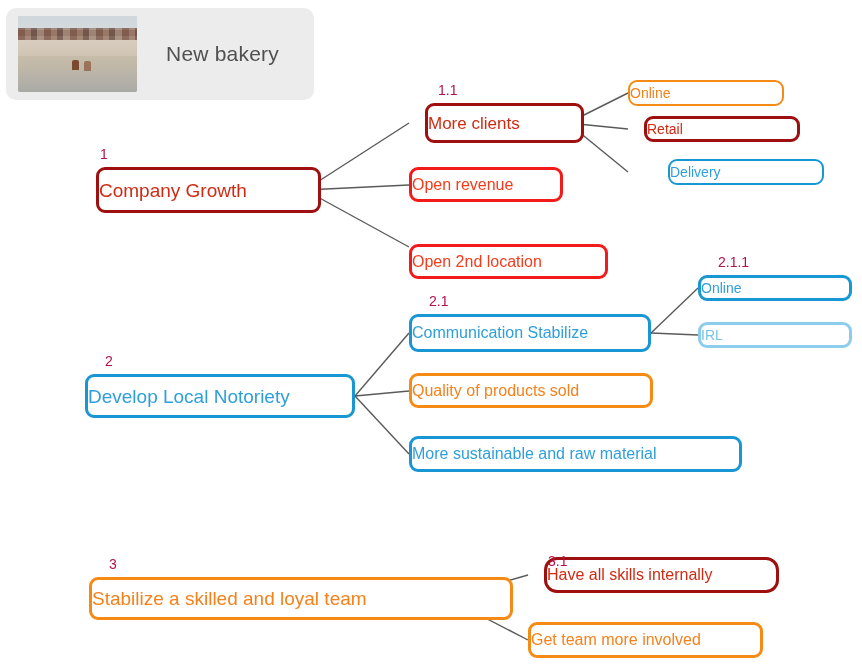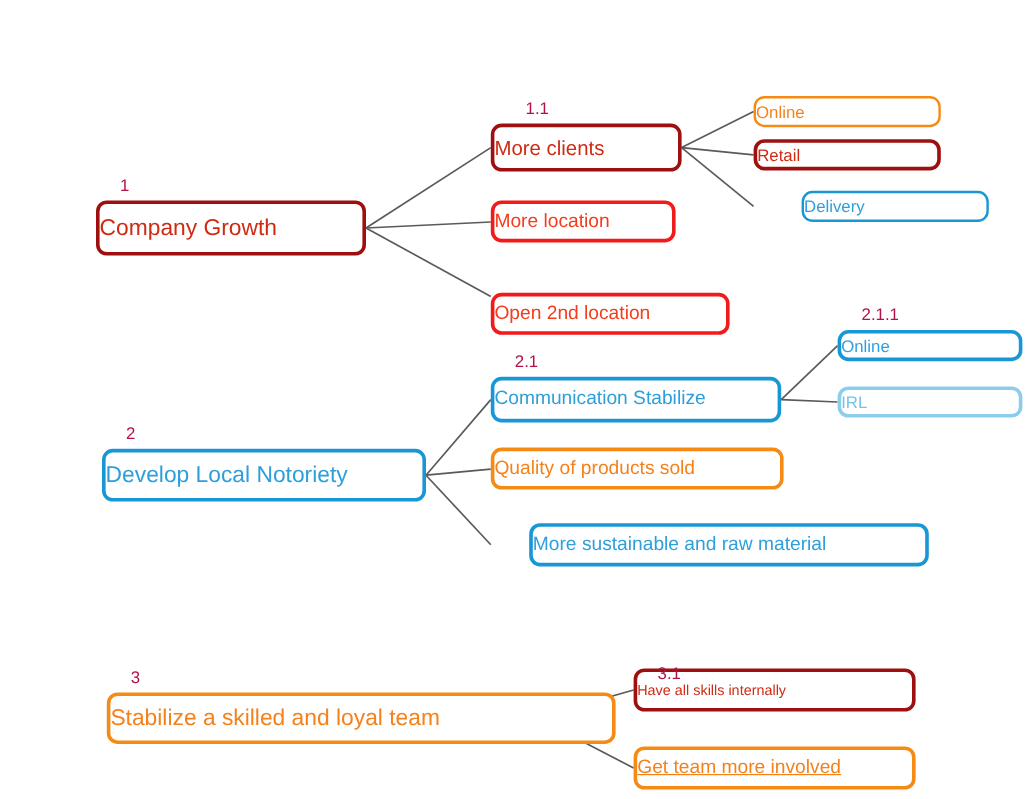--- a/index.html
+++ b/index.html
@@ -104,21 +104,21 @@
     line-height: 1;
   }
   .idx {
     position: absolute;
     color: #b3114b;
     font-size: 14px;
     line-height: 1;
   }
 
   
-  .t-darkred { border-color: #9e1010; color: #cf2b13; }
+  .t-darkred { border-color: #9e1010; color: #cf2b13; margin-left: 16px; }
   .t-red     { border-color: #f21b1b; color: #f43c1c; }
   .t-orange  { border-color: #f58b14; color: #f5811b; }
   .t-blue    { border-color: #1897d4; color: #2f9fdc; }
   .t-lightblue { border-color: #8ccdeb; color: #74c4e8; }
 </style>
 </head>
 <body>
 
 <div id="canvas">
 
@@ -131,41 +131,52 @@
       <line x1="568" y1="123" x2="628" y2="172" stroke="#5a5a5a" stroke-width="1.4"></line>
       <line x1="355" y1="396" x2="409" y2="333" stroke="#5a5a5a" stroke-width="1.4"></line>
       <line x1="355" y1="396" x2="409" y2="391" stroke="#5a5a5a" stroke-width="1.4"></line>
       <line x1="355" y1="396" x2="409" y2="454" stroke="#5a5a5a" stroke-width="1.4"></line>
       <line x1="651" y1="333" x2="698" y2="288" stroke="#5a5a5a" stroke-width="1.4"></line>
       <line x1="651" y1="333" x2="698" y2="335" stroke="#5a5a5a" stroke-width="1.4"></line>
       <line x1="447" y1="598" x2="528" y2="575" stroke="#5a5a5a" stroke-width="1.4"></line>
       <line x1="447" y1="598" x2="528" y2="640" stroke="#5a5a5a" stroke-width="1.4"></line>
     </svg>
 
+  <div class="header-card">
+    <div class="header-thumb">
+      <div class="thumb-sky"></div>
+      <div class="thumb-town"></div>
+      <div class="thumb-roofs"></div>
+      <div class="thumb-beach"></div>
+      <div class="thumb-horse h1"></div>
+      <div class="thumb-horse h2"></div>
+    </div>
+    <div class="header-title">New bakery</div>
+  </div>
 
   <div id="node-layer">
       <div class="node t-darkred" style="left: 80px; top: 167px; width: 225px; height: 46px; border-width: 3px; font-size: 19px;">
         <span>Company Growth</span>
       </div>
       <div class="idx" style="left: 100px; top: 147px;">1</div>
       <div class="node t-darkred" style="left: 409px; top: 103px; width: 159px; height: 40px; border-width: 3px; font-size: 17px;">
         <span>More clients</span>
       </div>
       <div class="idx" style="left: 438px; top: 83px;">1.1</div>
       <div class="node t-orange" style="left: 628px; top: 80px; width: 156px; height: 26px; border-width: 2px; font-size: 14px;">
         <span>Online</span>
       </div>
       <div class="node t-darkred" style="left: 628px; top: 116px; width: 156px; height: 26px; border-width: 3px; font-size: 14px;">
         <span>Retail</span>
       </div>
       <div class="node t-blue" style="left: 628px; top: 159px; width: 156px; height: 26px; border-width: 2px; font-size: 14px; margin-left: 40px;">
         <span>Delivery</span>
       </div>
       <div class="node t-red" style="left: 409px; top: 167px; width: 154px; height: 35px; border-width: 3px; font-size: 16px;">
-        <span>More location</span>
+        <span>Open revenue</span>
       </div>
       <div class="node t-red" style="left: 409px; top: 244px; width: 199px; height: 35px; border-width: 3px; font-size: 16px;">
         <span>Open 2nd location</span>
       </div>
       <div class="node t-blue" style="left: 85px; top: 374px; width: 270px; height: 44px; border-width: 3px; font-size: 19px;">
         <span>Develop Local Notoriety</span>
       </div>
       <div class="idx" style="left: 105px; top: 354px;">2</div>
       <div class="node t-blue" style="left: 409px; top: 314px; width: 242px; height: 38px; border-width: 3px; font-size: 16px;">
         <span>Communication Stabilize</span>
@@ -174,28 +185,28 @@
       <div class="node t-blue" style="left: 698px; top: 275px; width: 154px; height: 26px; border-width: 3px; font-size: 14px;">
         <span>Online</span>
       </div>
       <div class="idx" style="left: 718px; top: 255px;">2.1.1</div>
       <div class="node t-lightblue" style="left: 698px; top: 322px; width: 154px; height: 26px; border-width: 3px; font-size: 14px;">
         <span>IRL</span>
       </div>
       <div class="node t-orange" style="left: 409px; top: 373px; width: 244px; height: 35px; border-width: 3px; font-size: 16px;">
         <span>Quality of products sold</span>
       </div>
-      <div class="node t-blue" style="left: 409px; top: 436px; width: 333px; height: 36px; border-width: 3px; font-size: 16px; margin-left: 32px;">
+      <div class="node t-blue" style="left: 409px; top: 436px; width: 333px; height: 36px; border-width: 3px; font-size: 16px;">
         <span>More sustainable and raw material</span>
       </div>
       <div class="node t-orange" style="left: 89px; top: 577px; width: 424px; height: 43px; border-width: 3px; font-size: 19px;">
         <span>Stabilize a skilled and loyal team</span>
       </div>
       <div class="idx" style="left: 109px; top: 557px;">3</div>
-      <div class="node t-darkred" style="left: 528px; top: 557px; width: 235px; height: 36px; border-width: 3px; font-size: 12px;">
+      <div class="node t-darkred" style="left: 528px; top: 557px; width: 235px; height: 36px; border-width: 3px; font-size: 16px; border-radius: 13px;">
         <span>Have all skills internally</span>
       </div>
       <div class="idx" style="left: 548px; top: 554px;">3.1</div>
-      <div class="node t-orange" style="left: 528px; top: 622px; width: 235px; height: 36px; border-width: 3px; font-size: 16px; text-decoration: underline;">
+      <div class="node t-orange" style="left: 528px; top: 622px; width: 235px; height: 36px; border-width: 3px; font-size: 16px;">
         <span>Get team more involved</span>
       </div>
     </div>
 </div>
 
 </body></html>

